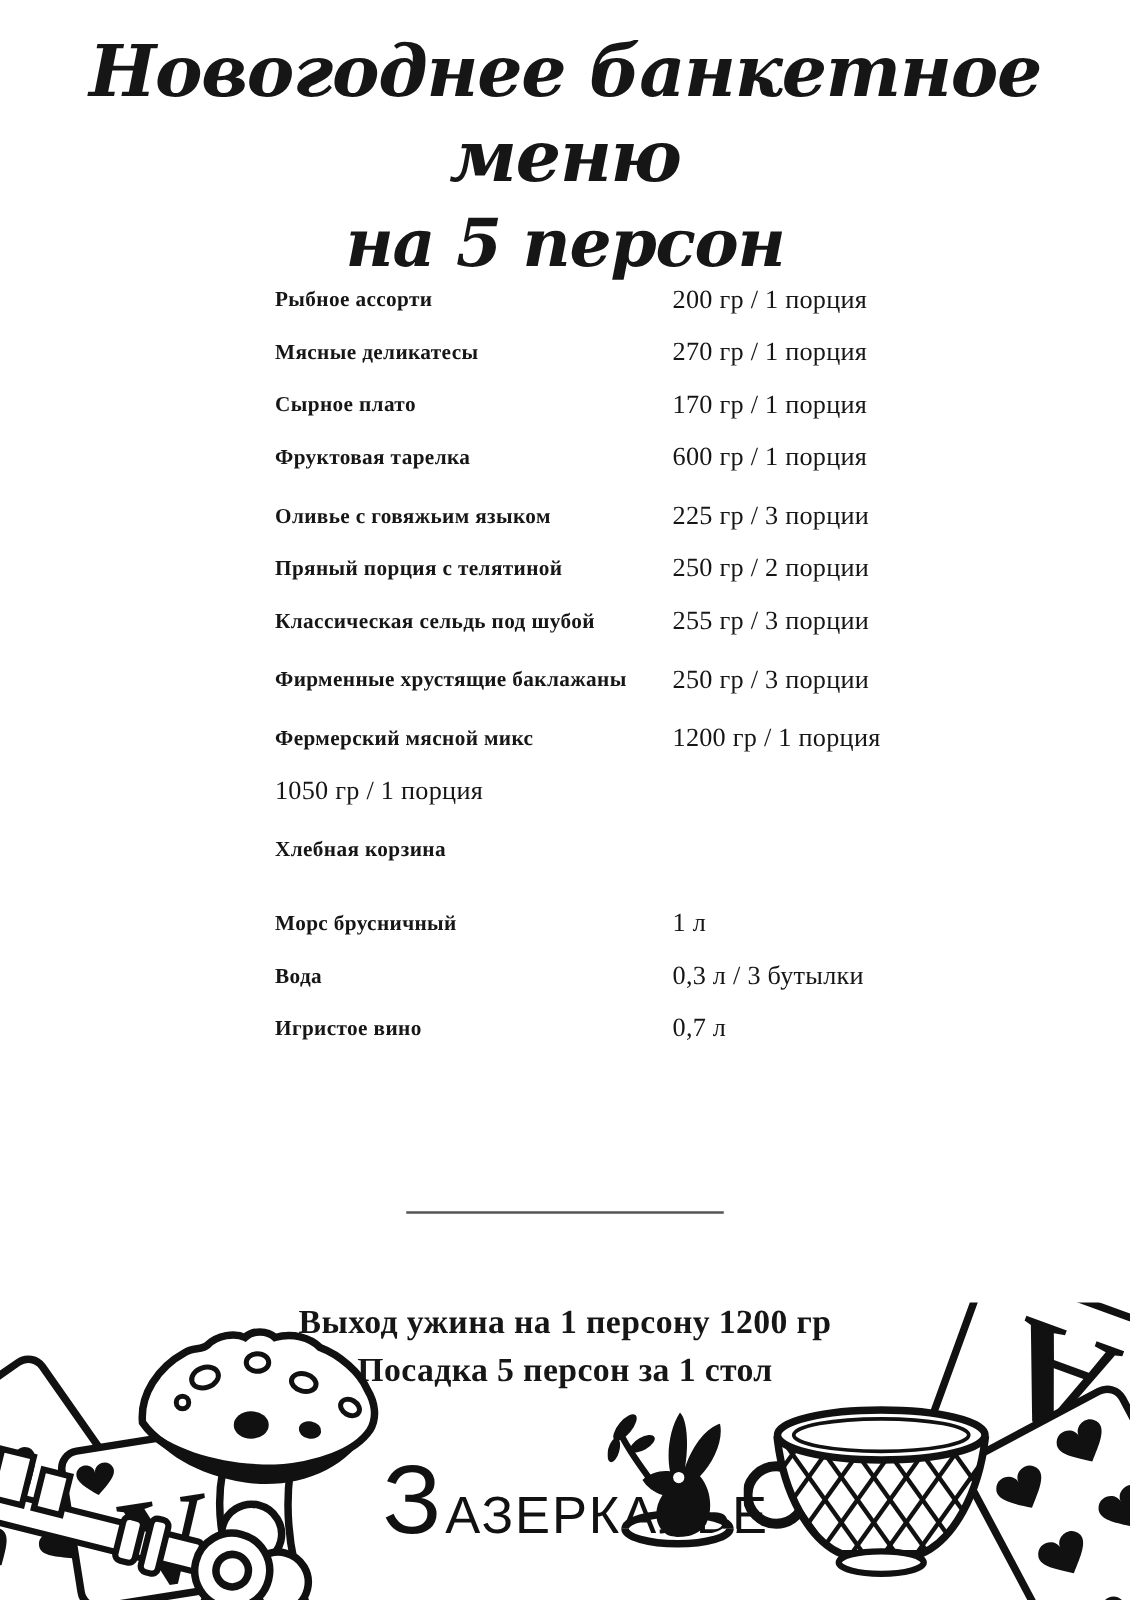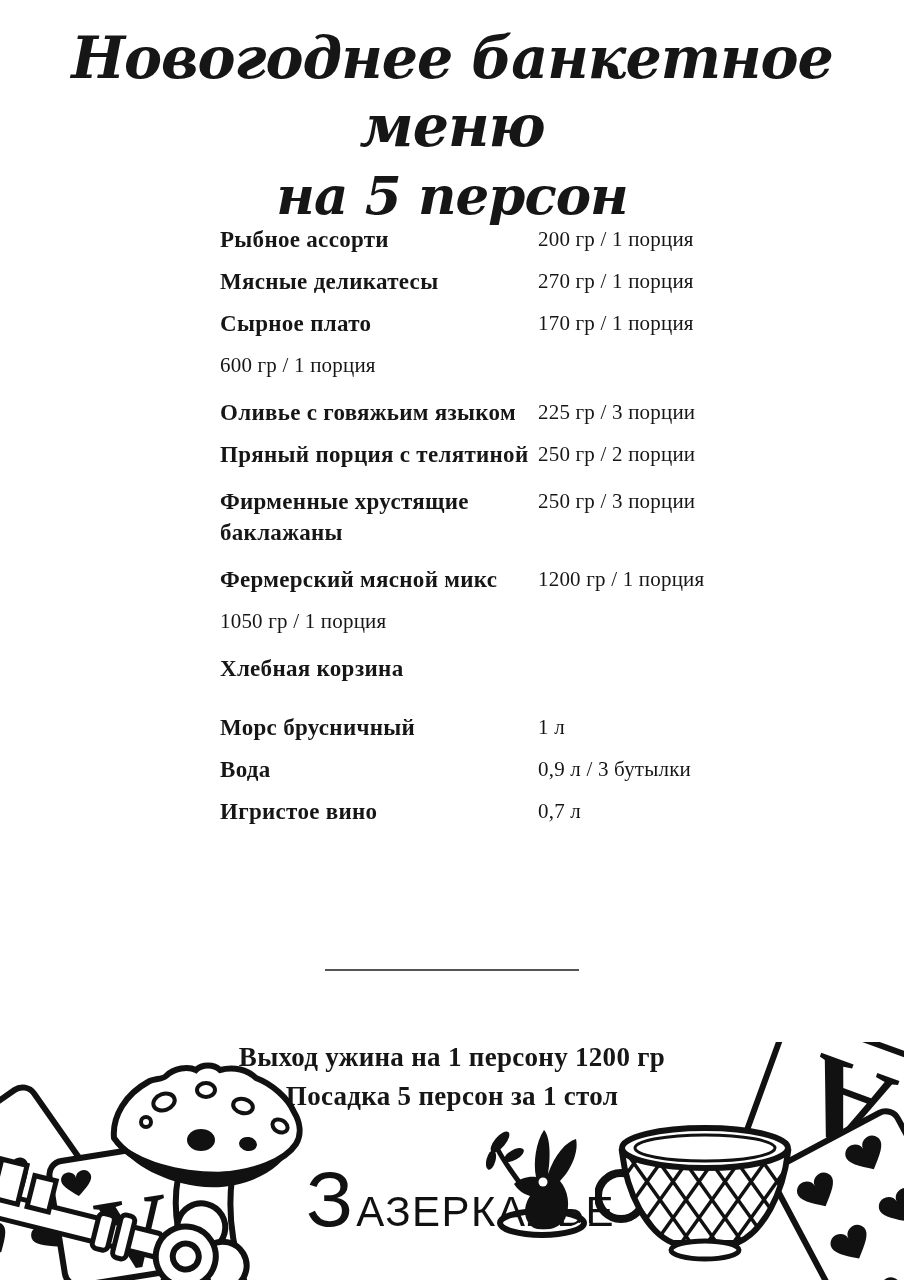--- a/index.html
+++ b/index.html
@@ -19,21 +19,21 @@
     font-family:"DejaVu Serif", serif; font-style:italic; font-weight:bold;
     font-size:53px; line-height:1.15; letter-spacing:-1px; margin-top:4px;
   }
 
   
   .menu { position:absolute; left:220px; top:224px; width:480px; }
   .menu-section { margin-bottom:16px; }
   .menu-section.gap-large { margin-bottom:28px; }
   .menu-row { display:flex; align-items:flex-start; margin-bottom:11px; }
   .item-name {
-    flex:0 0 318px; width:318px; font-size:23px; font-weight:700;
+    flex:0 0 318px; width:318px; font-size:17px; font-weight:700;
     line-height:31px; letter-spacing:0.3px;
   }
   .item-portion {
     font-size:21px; font-weight:400; line-height:31px;
     letter-spacing:0.2px; white-space:nowrap;
   }
 
   
   .divider { position:absolute; top:969px; left:325px; width:254px; border-top:2px solid #555; }
   .summary { position:absolute; top:1038px; left:0; right:0; text-align:center; }
@@ -80,33 +80,38 @@
       </div>
       <div class="menu-row">
         <div class="item-name">Мясные деликатесы</div>
         <div class="item-portion">270 гр / 1 порция</div>
       </div>
       <div class="menu-row">
         <div class="item-name">Сырное плато</div>
         <div class="item-portion">170 гр / 1 порция</div>
       </div>
       <div class="menu-row">
+        <div class="item-name">Фруктовая тарелка</div>
         <div class="item-portion">600 гр / 1 порция</div>
       </div>
     </div>
 
     <div class="menu-section">
       <div class="menu-row">
         <div class="item-name">Оливье с говяжьим языком</div>
         <div class="item-portion">225 гр / 3 порции</div>
       </div>
       <div class="menu-row">
         <div class="item-name">Пряный порция с телятиной</div>
         <div class="item-portion">250 гр / 2 порции</div>
       </div>
+      <div class="menu-row">
+        <div class="item-name">Классическая сельдь под шубой</div>
+        <div class="item-portion">255 гр / 3 порции</div>
+      </div>
     </div>
 
     <div class="menu-section">
       <div class="menu-row">
         <div class="item-name">Фирменные хрустящие баклажаны</div>
         <div class="item-portion">250 гр / 3 порции</div>
       </div>
     </div>
 
     <div class="menu-section">
@@ -126,21 +131,21 @@
       </div>
     </div>
 
     <div class="menu-section">
       <div class="menu-row">
         <div class="item-name">Морс брусничный</div>
         <div class="item-portion">1 л</div>
       </div>
       <div class="menu-row">
         <div class="item-name">Вода</div>
-        <div class="item-portion">0,9 л / 3 бутылки</div>
+        <div class="item-portion">0,3 л / 3 бутылки</div>
       </div>
       <div class="menu-row">
         <div class="item-name">Игристое вино</div>
         <div class="item-portion">0,7 л</div>
       </div>
     </div>
   </div>
 
   <div class="divider"></div>
   <div class="summary">

